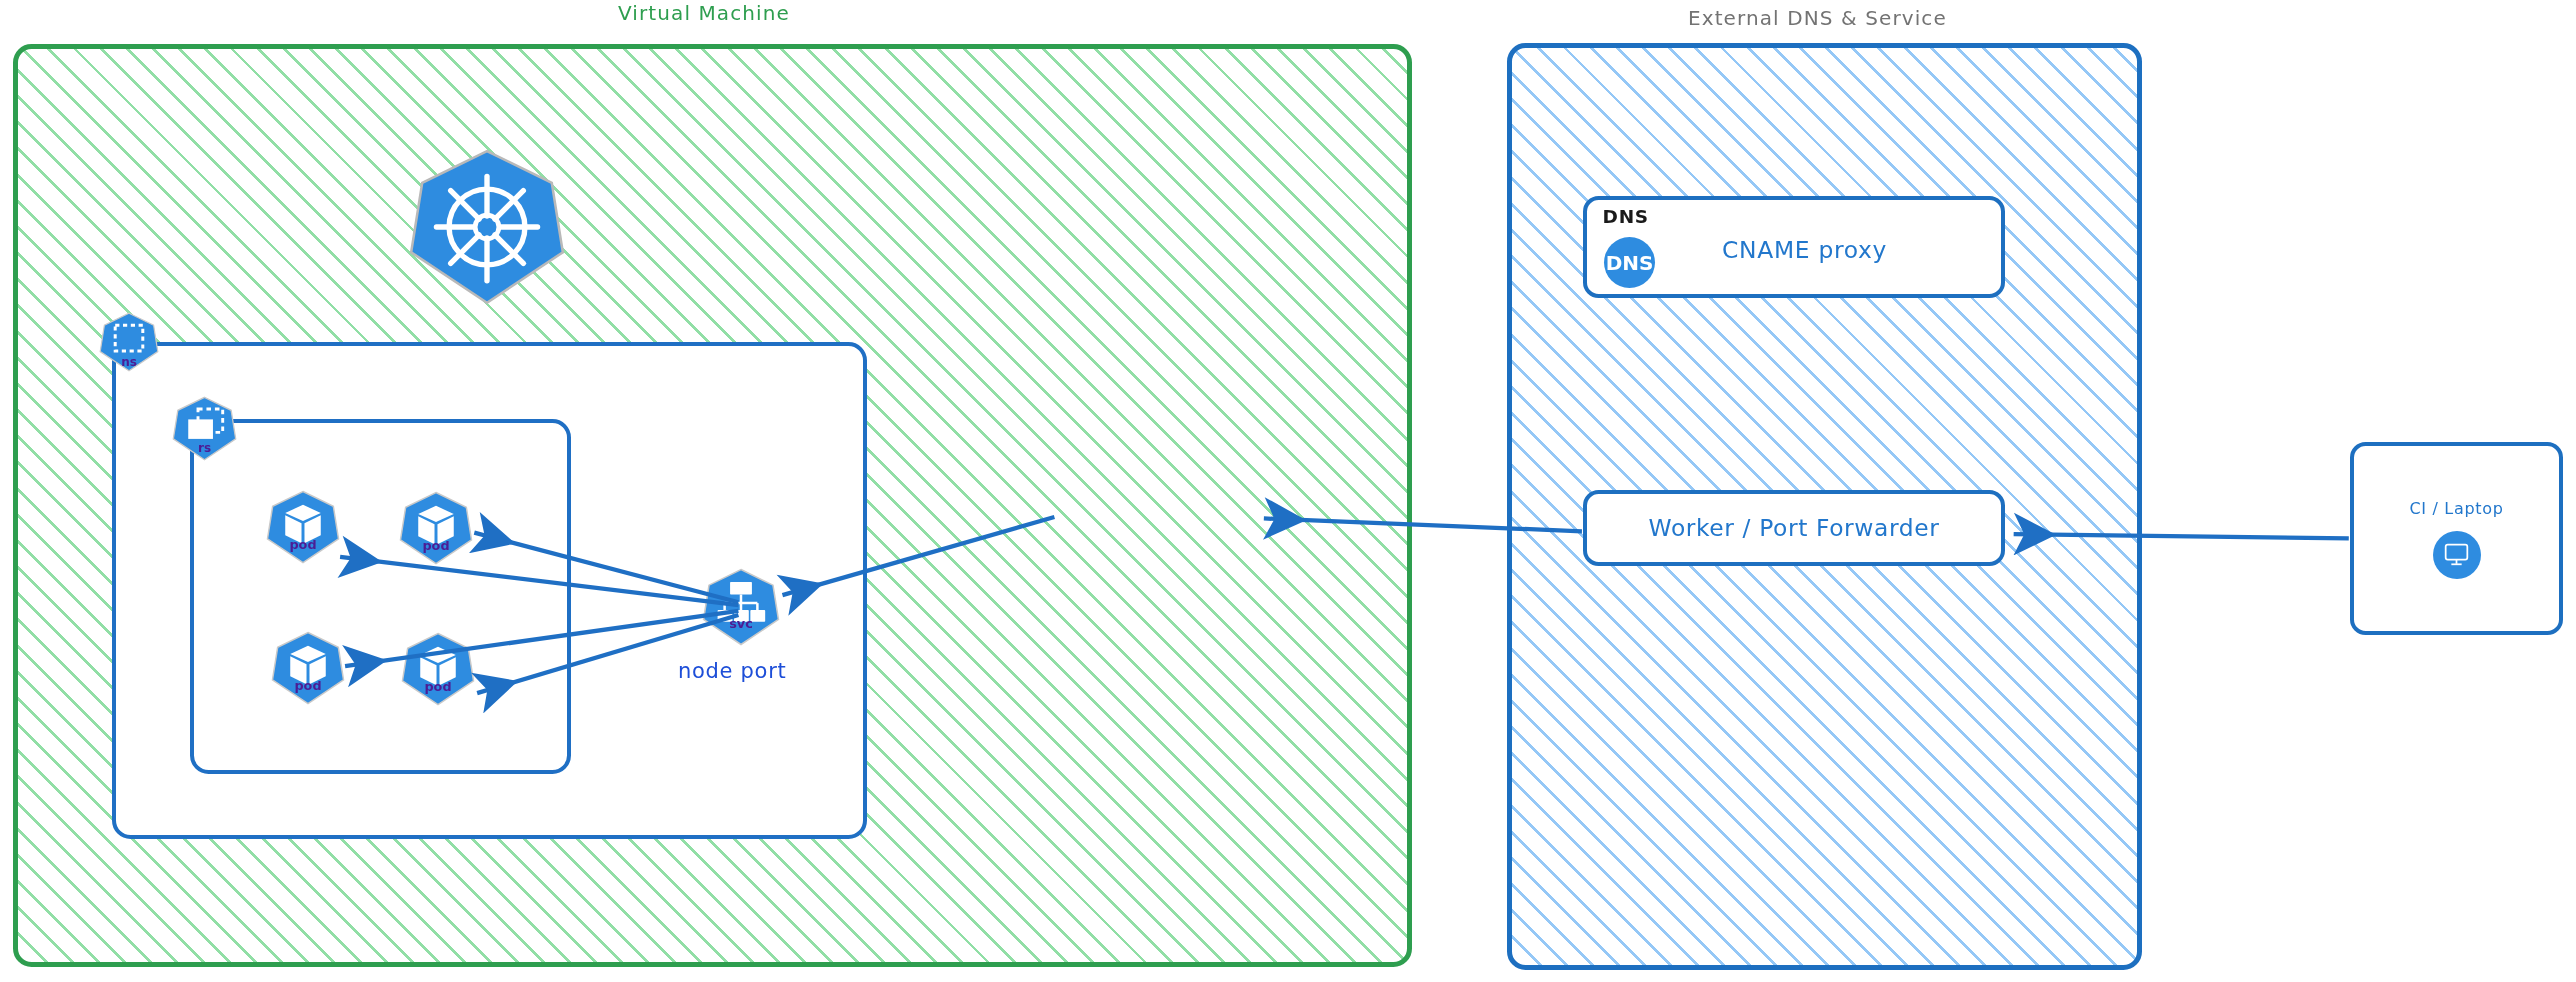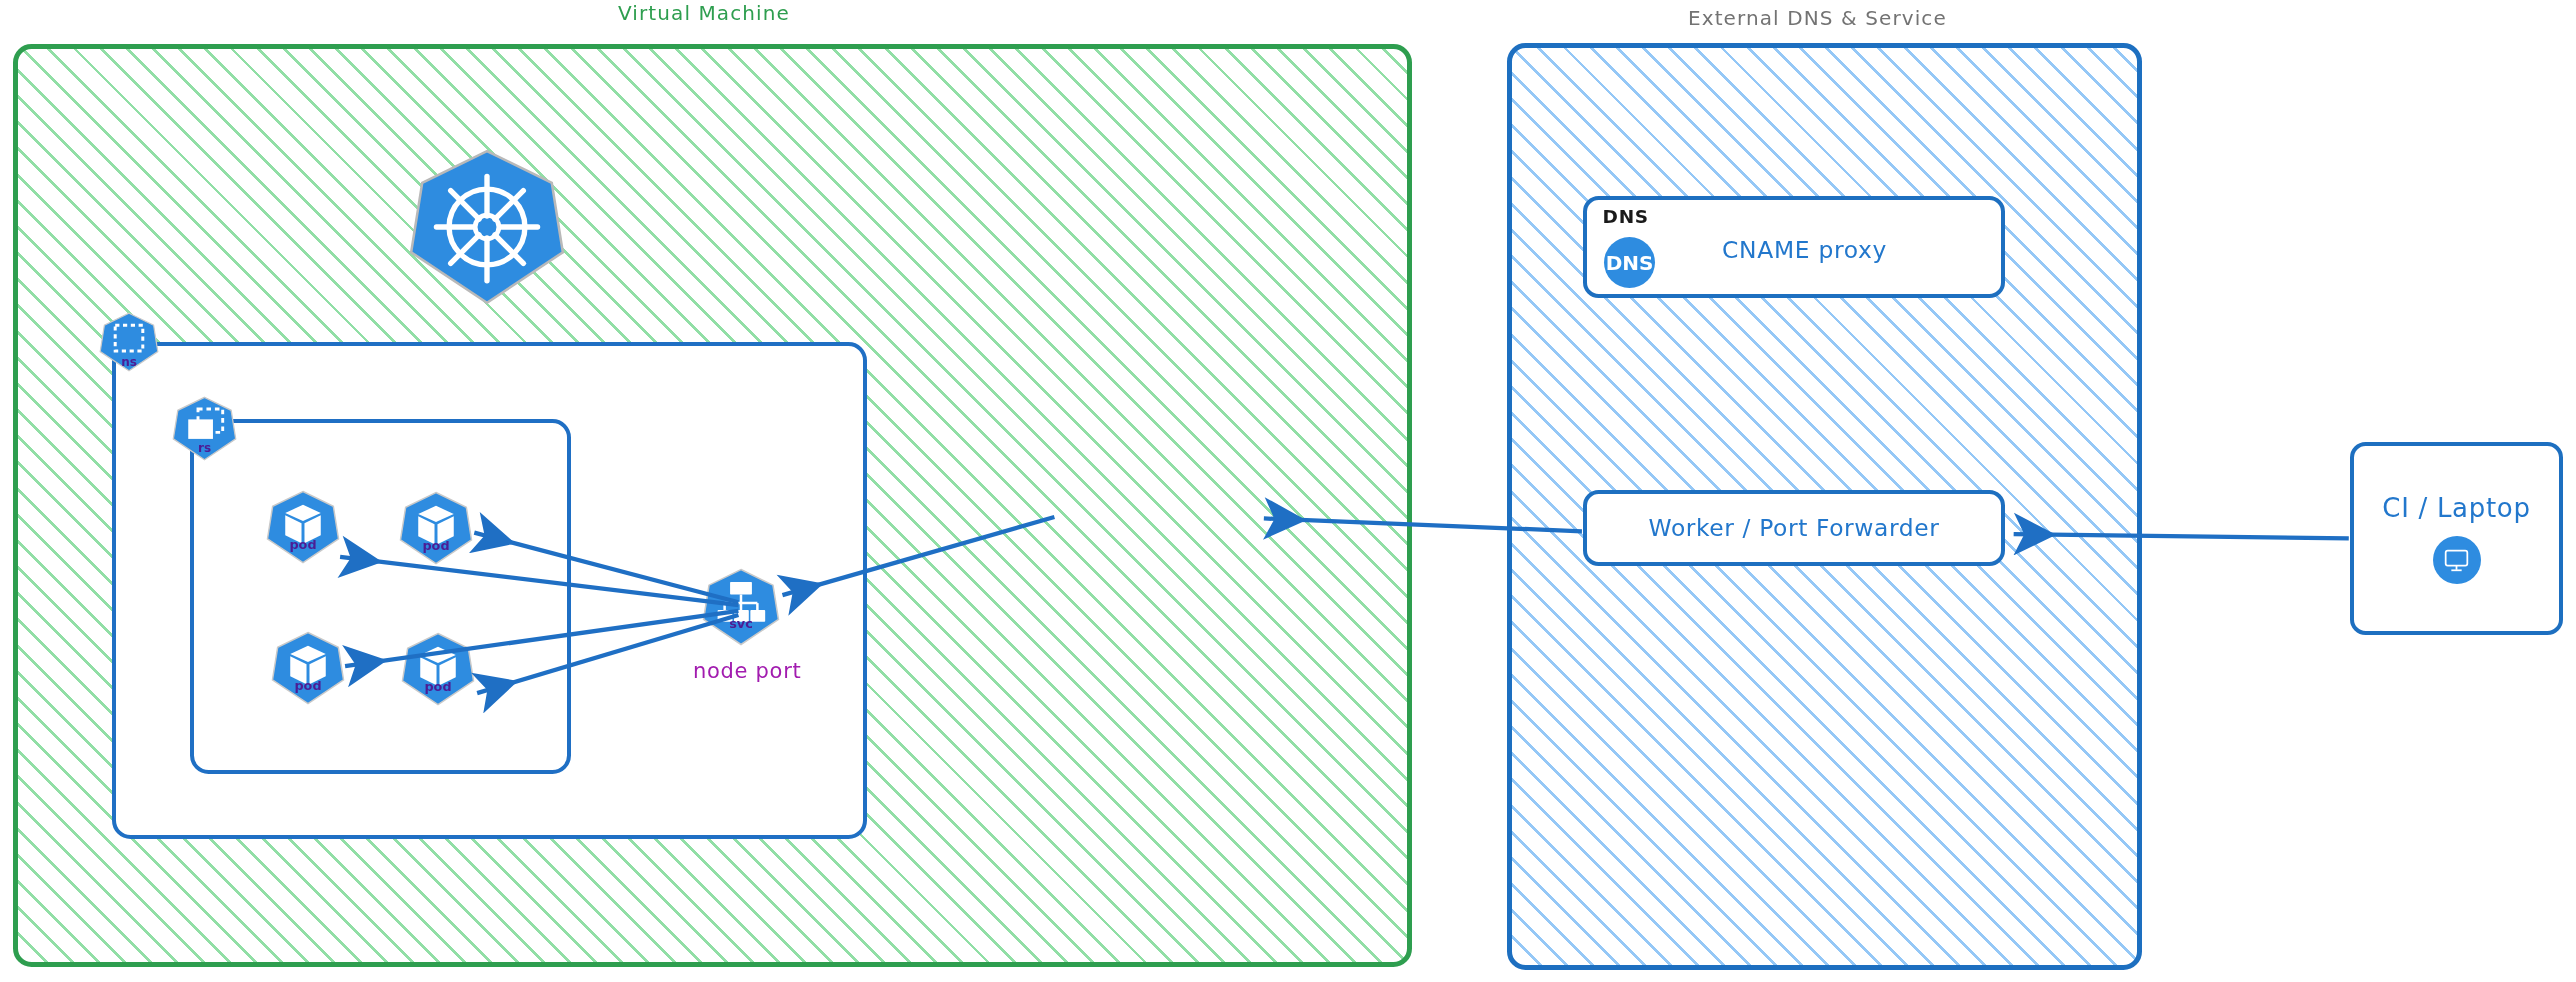--- a/index.html
+++ b/index.html
@@ -120,24 +120,24 @@
   .pod-2 { left: 399px; top: 491px; width: 74px; height: 74px; }
   .pod-3 { left: 271px; top: 631px; width: 74px; height: 74px; }
   .pod-4 { left: 401px; top: 632px; width: 74px; height: 74px; }
 
   
   .canvas-text {
     position: absolute;
     white-space: nowrap;
   }
   .label-nodeport {
-    left: 693px;
+    left: 678px;
     top: 659px;
     font-size: 21px;
-    color: #a21caf;
+    color: #1d4ed8;
     letter-spacing: 0.7px;
   }
 
   
   .node {
     position: absolute;
     box-sizing: border-box;
     border-radius: 15.6px;
     background: #ffffff;
     display: flex;
@@ -216,21 +216,21 @@
   .node-ci {
     left: 2350px;
     top: 442px;
     width: 213px;
     height: 193px;
     border: 4.3px solid #1d6fc0;
     flex-direction: column;
     justify-content: center;
   }
   .node-ci .node-text {
-    font-size: 26px;
+    font-size: 16px;
     color: #2277cc;
     letter-spacing: 0.7px;
     margin-bottom: 13px;
   }
   .ci-circle {
     width: 48px;
     height: 48px;
     border-radius: 50%;
     background: #2e8ce0;
     display: flex;

